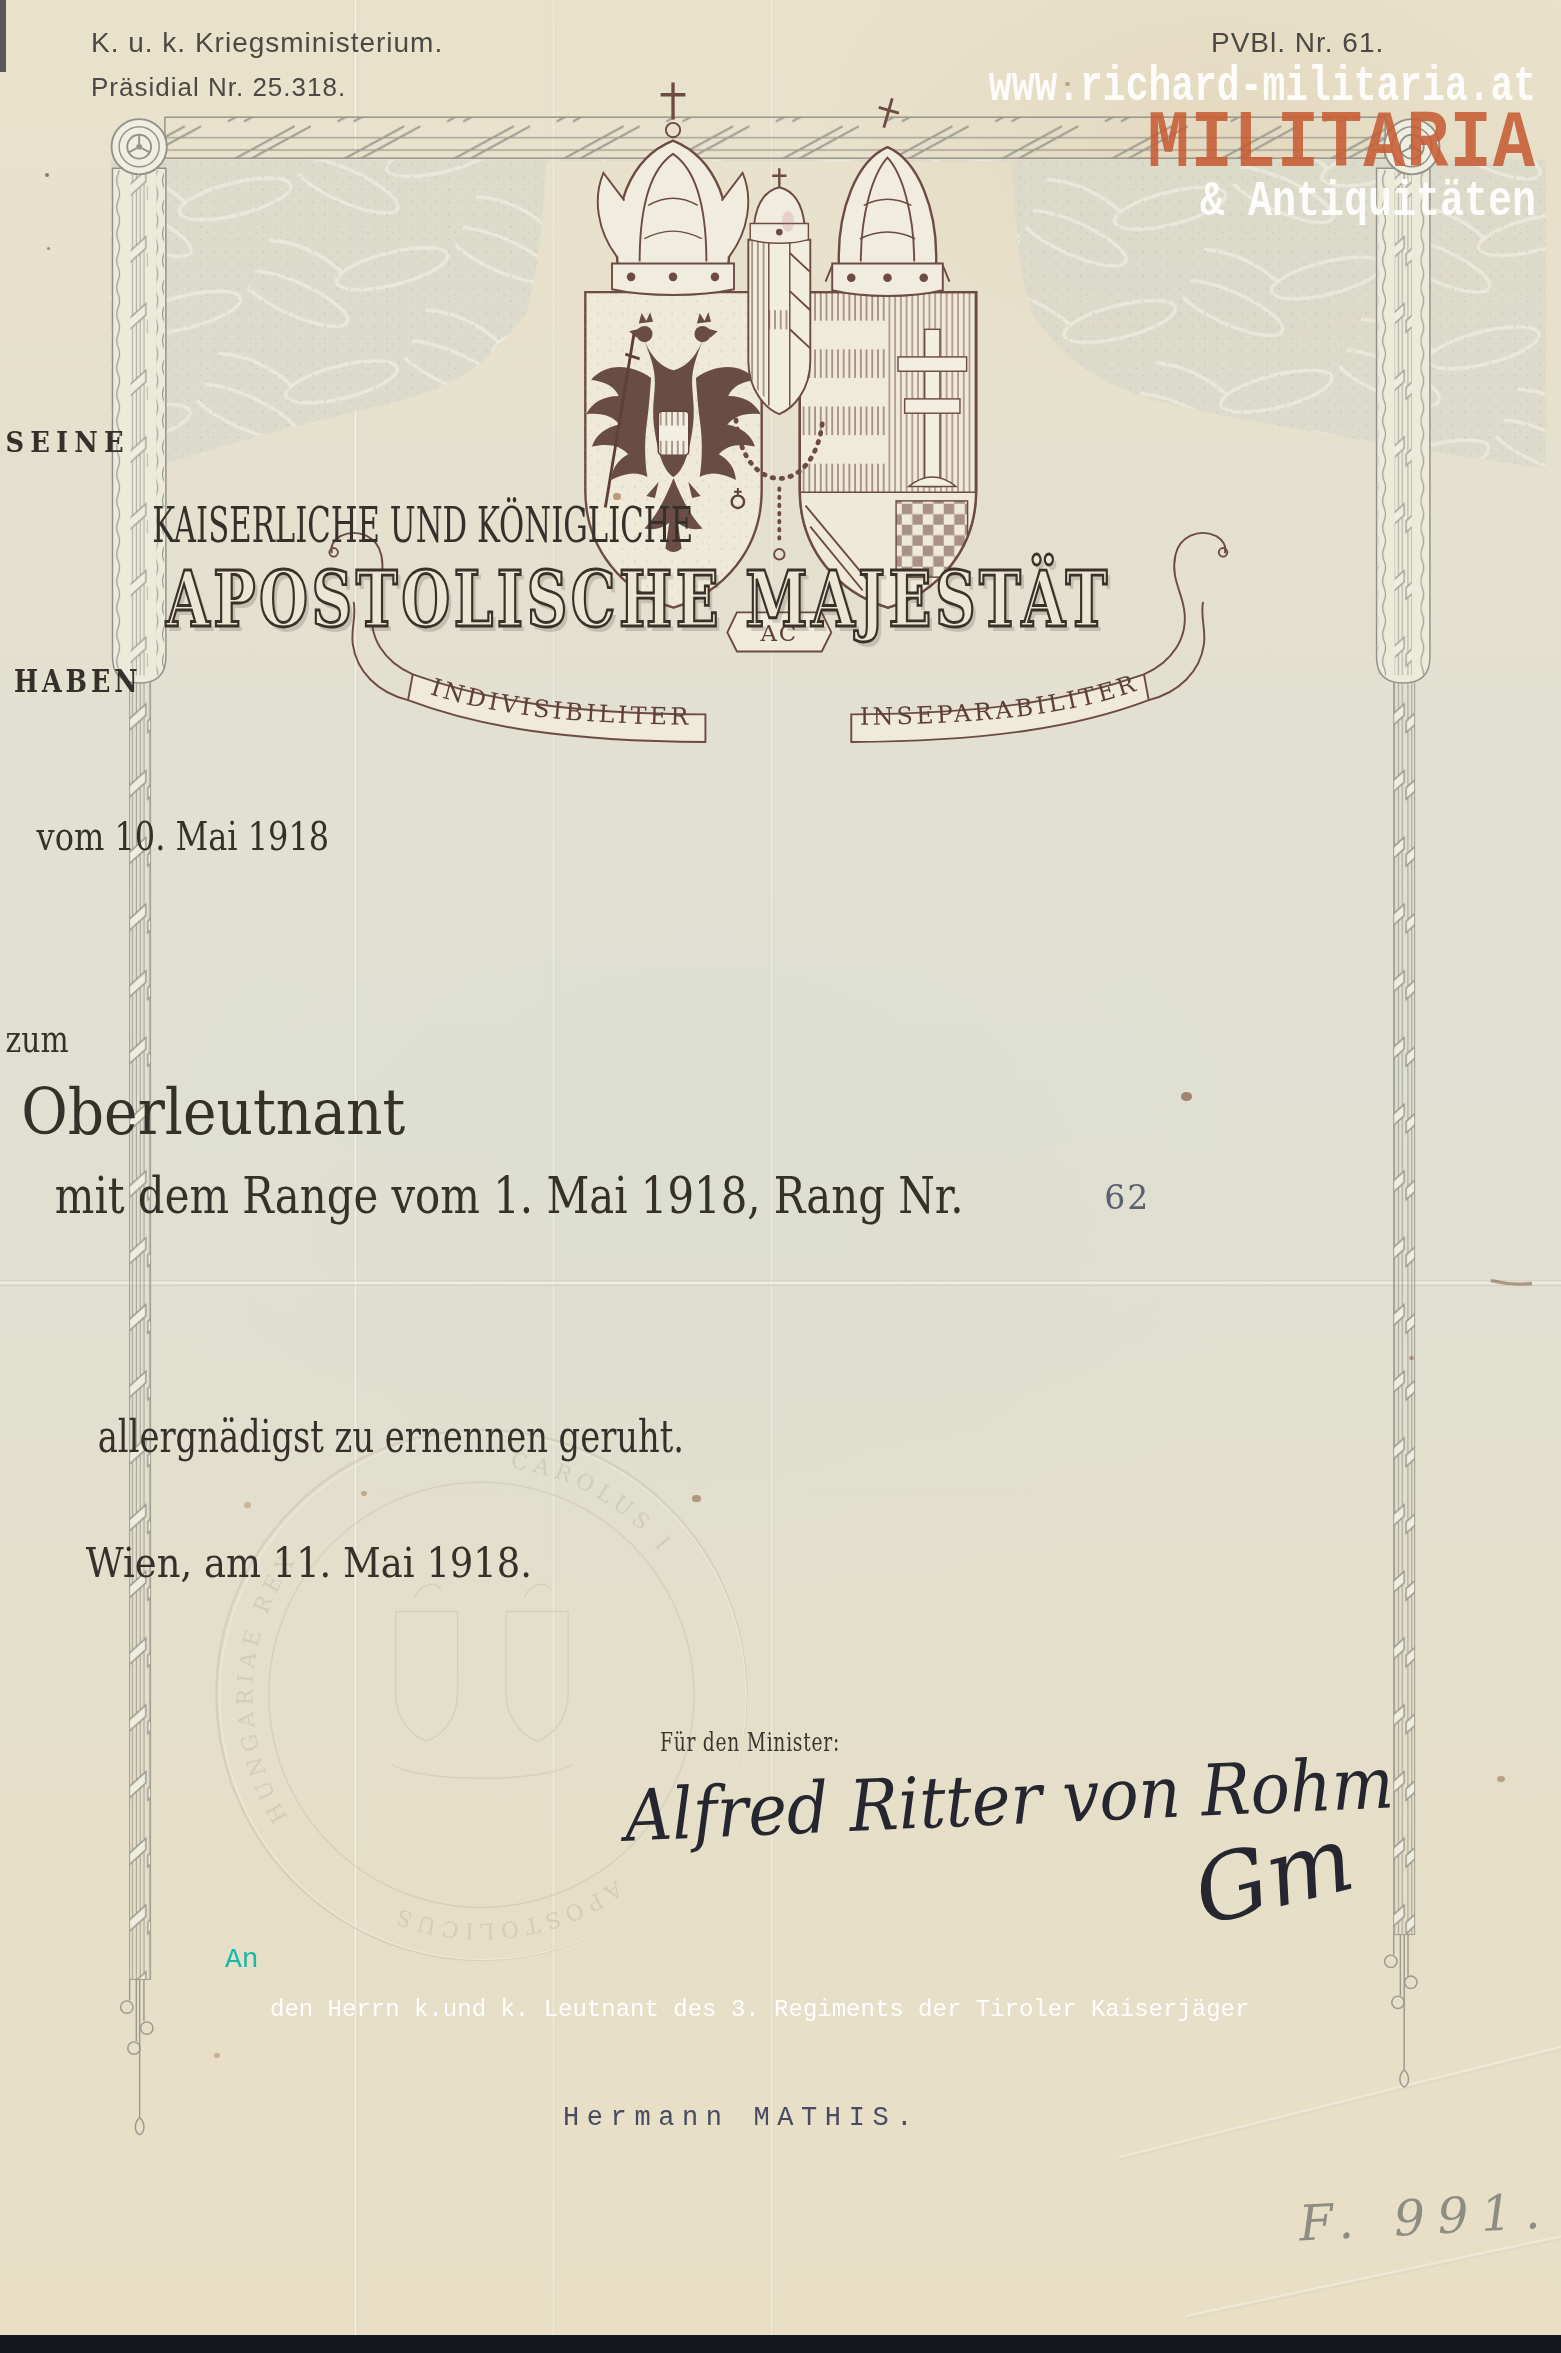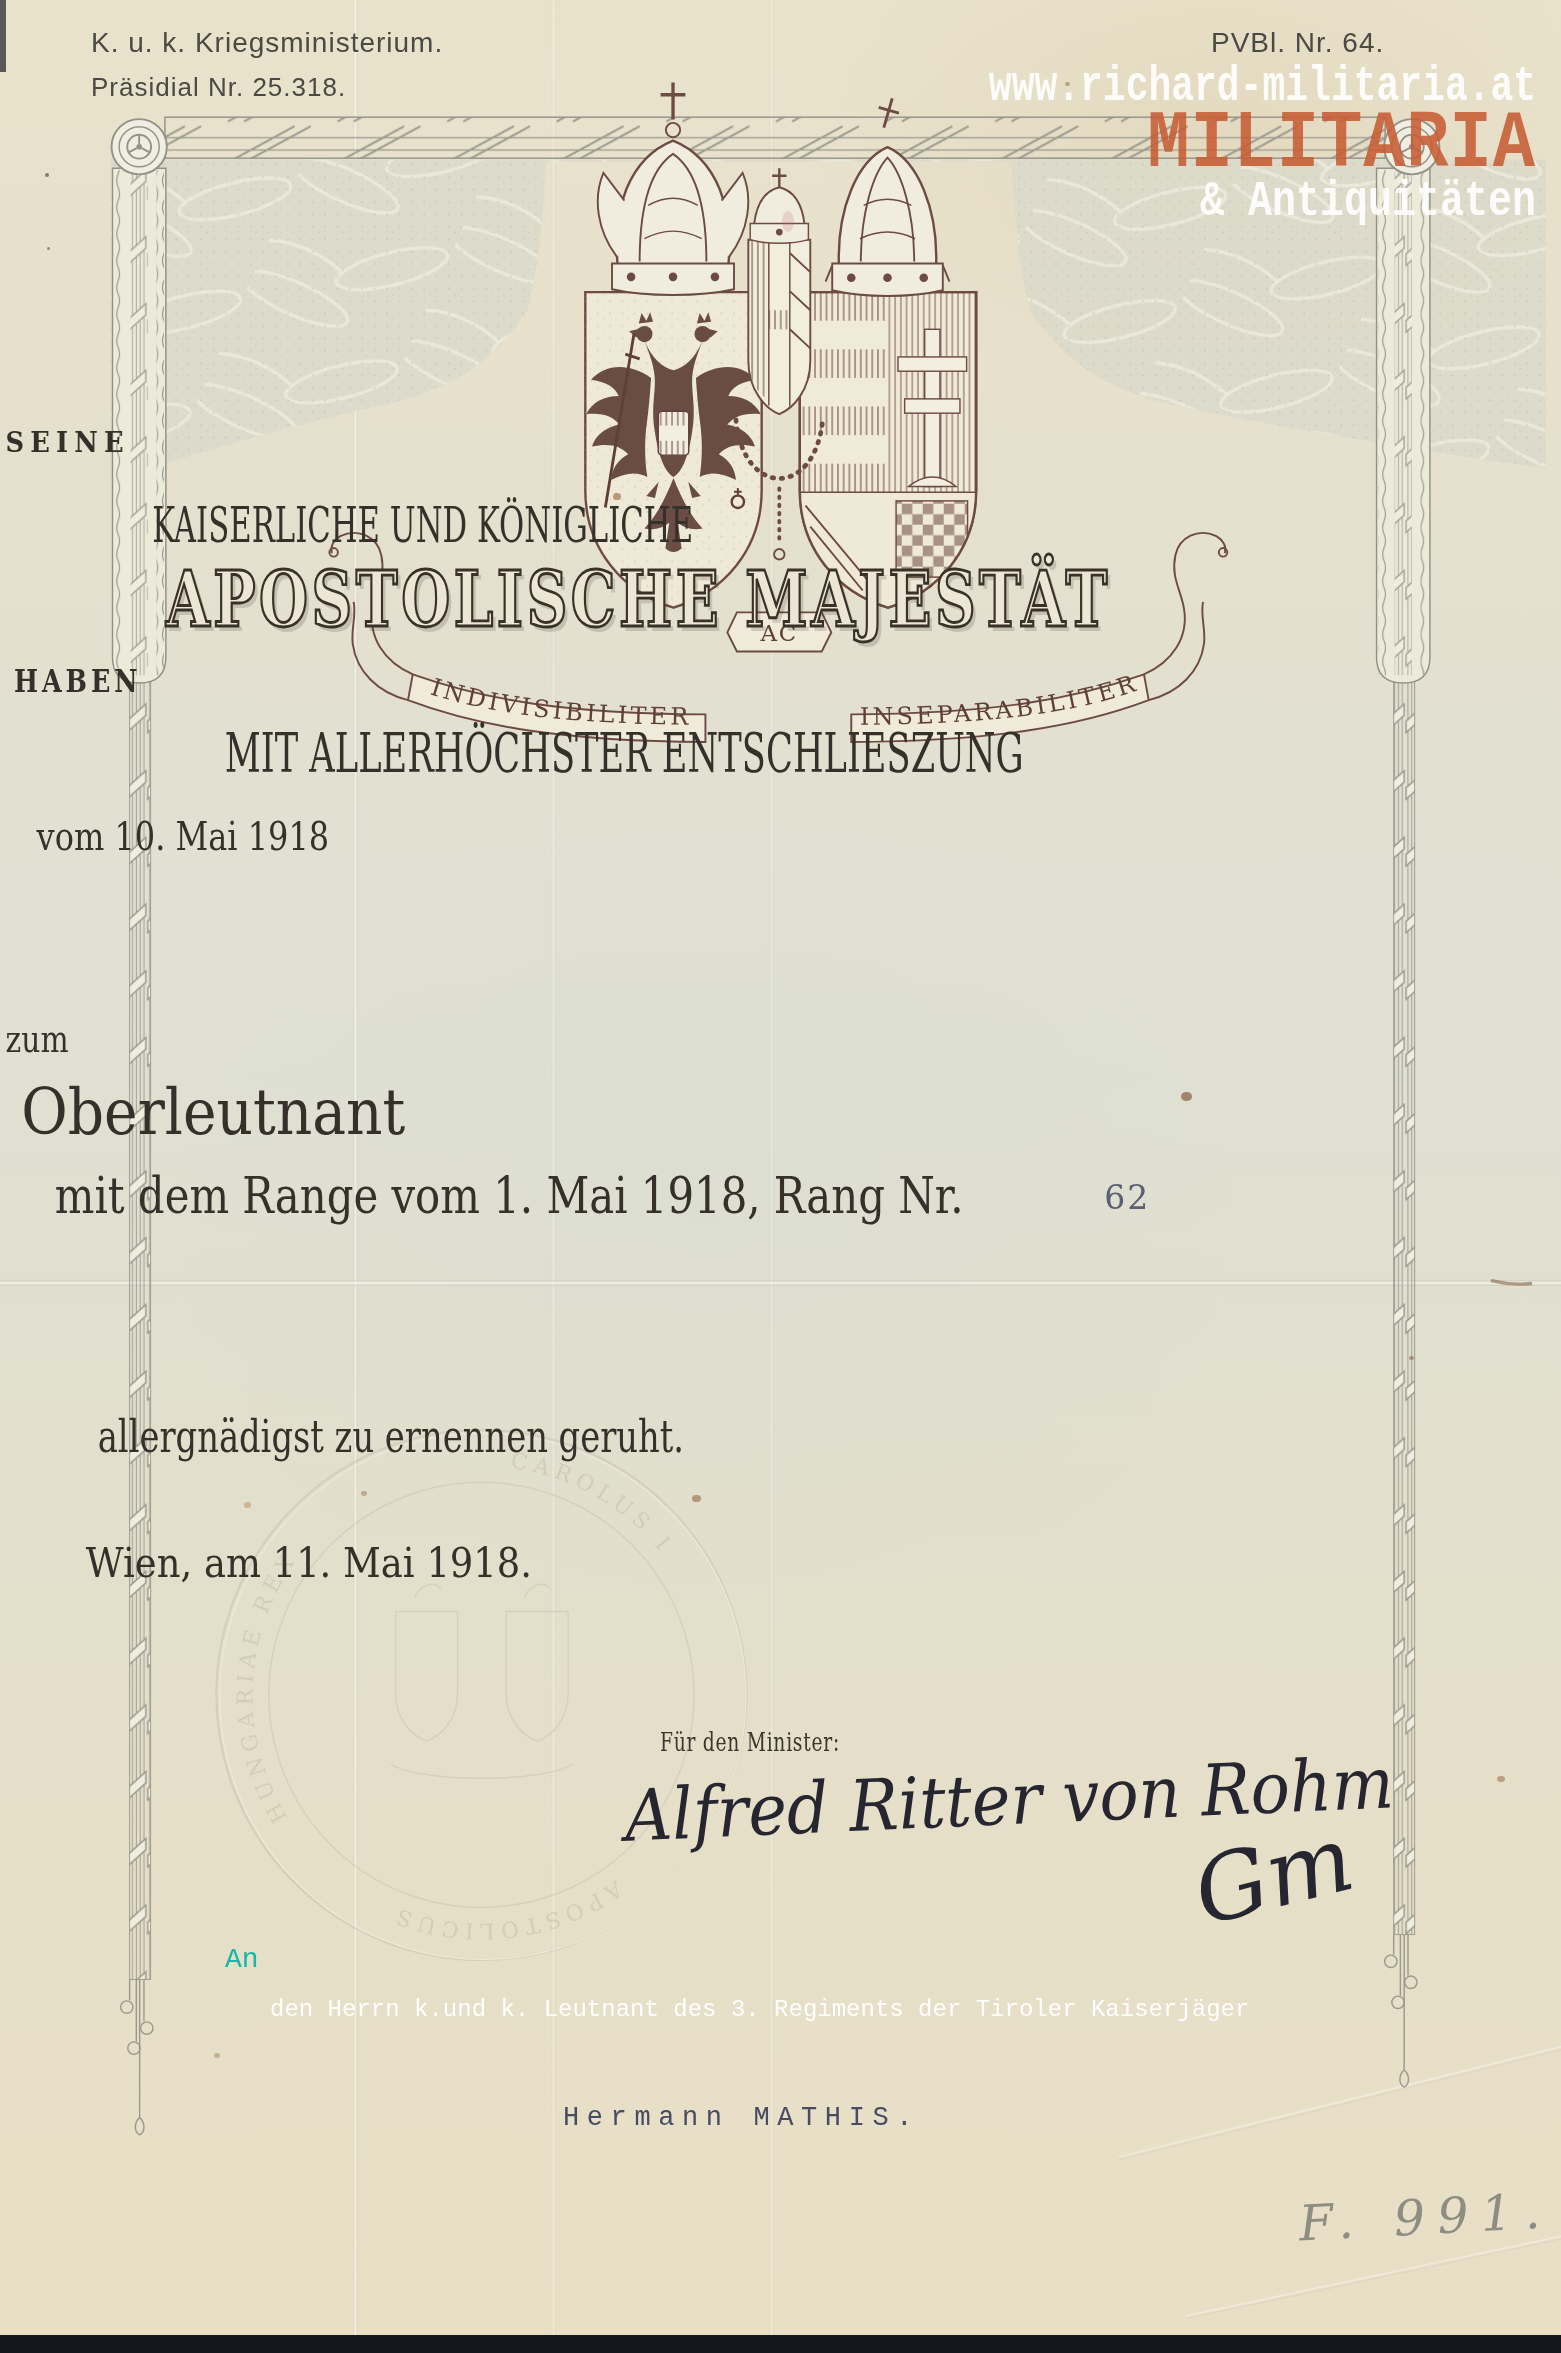--- a/index.html
+++ b/index.html
@@ -272,27 +272,26 @@
       <text font-size="46" fill="#c2bda8" stroke="none" letter-spacing="12">
         <textPath href="#sealring" xlink:href="#sealring" startOffset="66%">HUNGARIAE REX</textPath>
       </text>
     </g>
 
     <path d="M3128,2686 q42,10 86,6" stroke="#7a5a3c" stroke-width="7" opacity=".55" fill="none"></path>
   </svg>
 
   <div class="abs sans hdr" style="left:91px;top:27px;font-size:28px">K. u. k. Kriegsministerium.</div>
   <div class="abs sans hdr" style="left:91px;top:72px;font-size:26px">Präsidial Nr. 25.318.</div>
-  <div class="abs sans hdr" style="left:1211px;top:27px;font-size:28px">PVBl. Nr. 64.</div>
+  <div class="abs sans hdr" style="left:1211px;top:27px;font-size:28px">PVBl. Nr. 61.</div>
 
   <div class="cx" style="top:428px;font-size:28px;letter-spacing:6.7px;font-weight:600"><span class="sq" style="--sx:.92">SEINE</span></div>
   <div class="cx" style="top:499px;font-size:48px;font-weight:500"><span class="sq" style="--sx:.64">KAISERLICHE UND KÖNIGLICHE</span></div>
   <div class="cx outline" style="top:558px;font-size:76px"><span class="sq" style="--sx:.74">APOSTOLISCHE MAJESTÄT</span></div>
   <div class="cx" style="top:664px;font-size:31px;letter-spacing:4.8px;font-weight:600"><span class="sq" style="--sx:.82">HABEN</span></div>
-  <div class="cx" style="top:723px;font-size:55px;font-weight:500"><span class="sq" style="--sx:.64">MIT ALLERHÖCHSTER ENTSCHLIESZUNG</span></div>
   <div class="cx" style="top:814px;font-size:40px"><span class="sq" style="--sx:.8">vom 10. Mai 1918</span></div>
   <div class="cx" style="top:1021px;font-size:35px"><span class="sq" style="--sx:.85">zum</span></div>
   <div class="cx" style="top:1078px;font-size:63px;font-weight:500"><span class="sq" style="--sx:.9">Oberleutnant</span></div>
   <div class="cx" style="top:1168px;font-size:51px;transform:translateX(-45px)">
     <span class="sq" style="--sx:.82">mit dem Range vom 1. Mai 1918, Rang Nr.</span><span style="font-size:33px;color:#5a6070;margin-left:41px;letter-spacing:1.9px;position:relative;top:-3.8px">62</span>
   </div>
   <div class="cx" style="top:1412px;font-size:45px"><span class="sq" style="--sx:.75">allergnädigst zu ernennen geruht.</span></div>
   <div class="cx" style="top:1541px;font-size:41px;transform:translateX(61px)"><span class="sq" style="--sx:.9">Wien, am 11. Mai 1918.</span></div>
 
   <div class="abs" style="left:660px;top:1727px;font-size:26px;color:#3a352e;letter-spacing:1px"><span class="sq" style="--sx:.72;transform-origin:0 50%">Für den Minister:</span></div>

